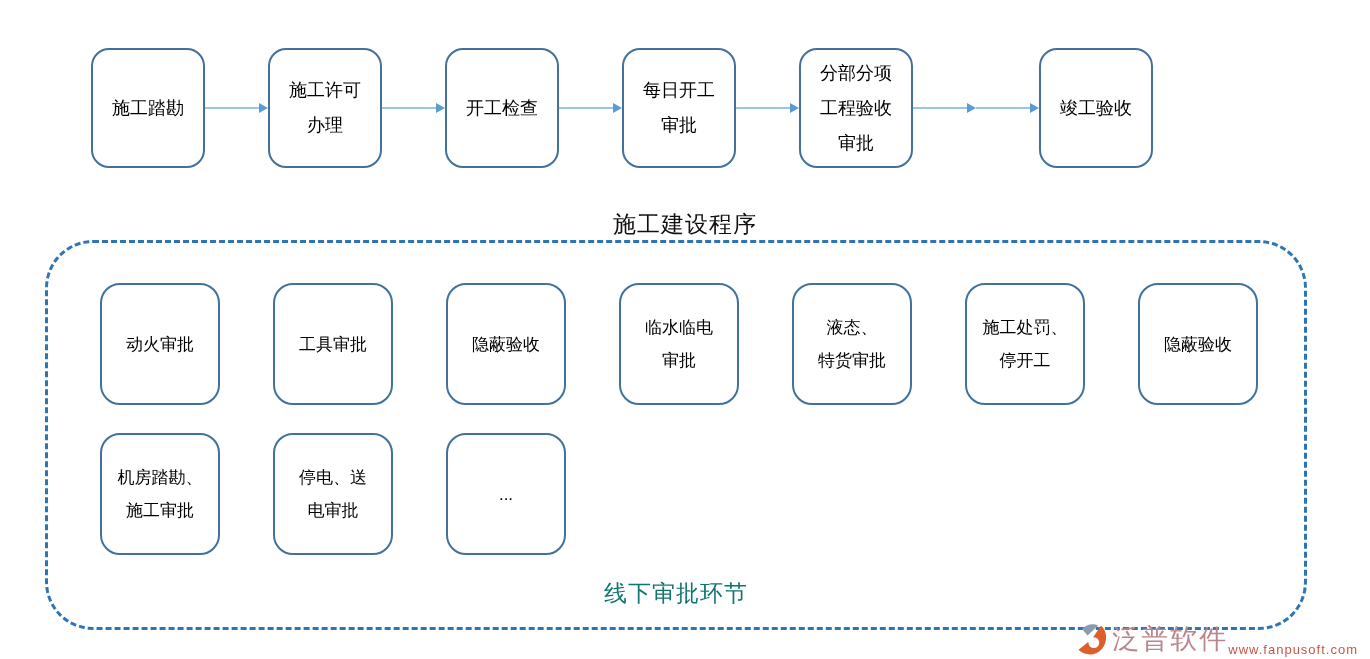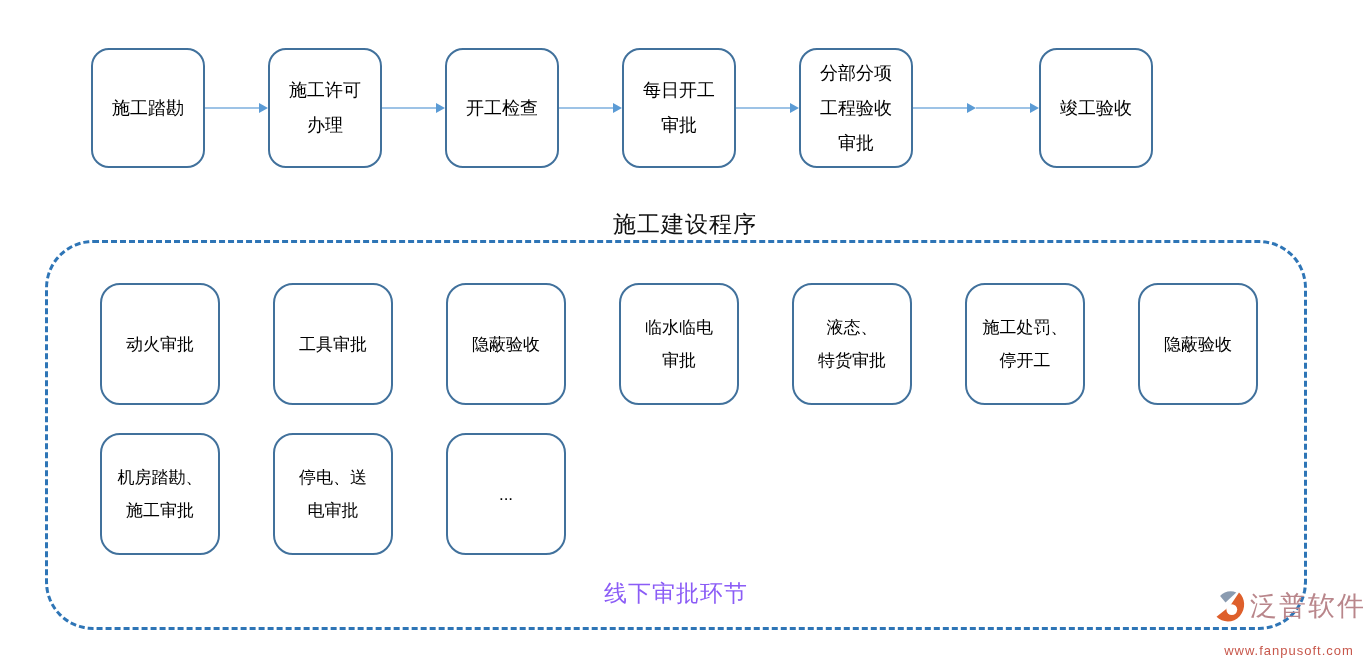--- a/index.html
+++ b/index.html
@@ -39,26 +39,26 @@
     display:grid;grid-template-columns:repeat(7,120px);column-gap:53px;row-gap:28px;
   }
   .obox{
     box-sizing:border-box;width:120px;height:122px;
     border:2px solid #41719C;border-radius:20px;background:#fff;
     display:flex;align-items:center;justify-content:center;text-align:center;
     font-size:17px;line-height:33px;
   }
   .offline-title{
     position:absolute;bottom:18px;left:0;width:100%;text-align:center;
-    font-size:23px;color:#8b5cf6;letter-spacing:1px;
+    font-size:23px;color:#0f766e;letter-spacing:1px;
   }
   
   .brand{
-    position:absolute;right:4px;bottom:2px;z-index:5;
-    display:flex;flex-direction:column;align-items:center;line-height:1;
+    position:absolute;right:12px;bottom:2px;z-index:5;
+    display:flex;align-items:center;line-height:1;
   }
   .brand-top{display:flex;align-items:center;}
   .brand-icon{width:36px;height:36px;display:inline-block;margin-right:2px;}
   .brand-name{font-size:27px;color:#B9868B;letter-spacing:2px;}
   .brand-url{font-size:13px;color:#C7574B;letter-spacing:1px;margin-top:20px;}
 </style>
 </head>
 <body>
 
 <div class="flow-row">

